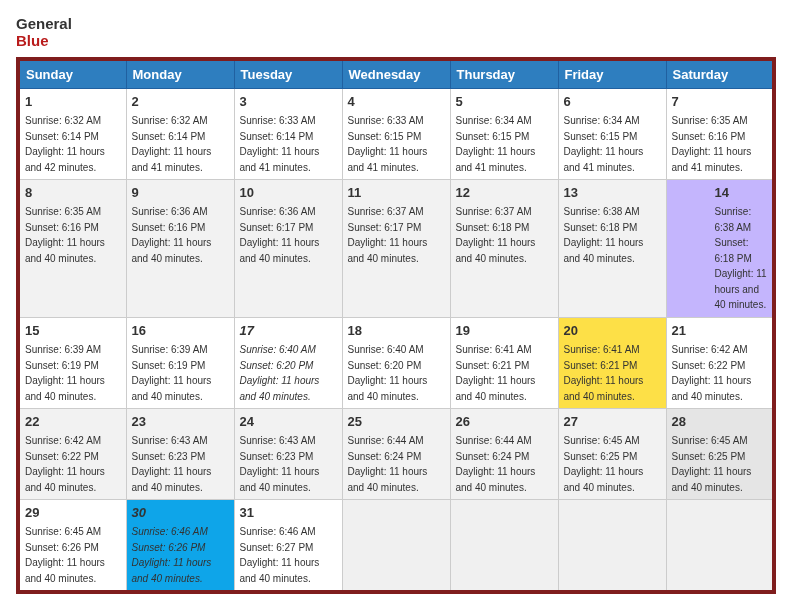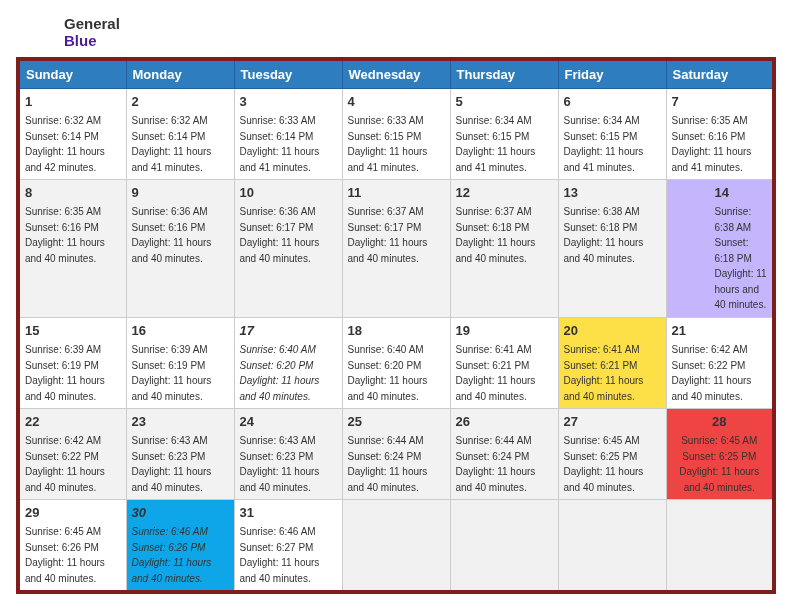--- a/index.html
+++ b/index.html
@@ -8,21 +8,20 @@
       background: #fff;
       width: 792px;
       min-height: 612px;
       padding: 16px;
     }
     .header {
       display: flex;
       justify-content: space-between;
       align-items: flex-start;
       margin-bottom: 8px;
-      margin-left: 48px;
     }
     .logo {
       display: flex;
       align-items: center;
       gap: 4px;
     }
     .title-block {
       text-align: right;
     }
     .month-title {
@@ -79,21 +78,21 @@
     }
   </style>
 </head>
 <body>
 
 <div class="header">
   <div class="logo">
 
     <div style="display:flex;flex-direction:column;line-height:1.1;">
       <span style="font-size:15px;font-weight:bold;color:#333;">General</span>
-      <span style="font-size:15px;font-weight:bold;color:#4c1d95;">Blue</span>
+      <span style="font-size:15px;font-weight:bold;color:#b91c1c;">Blue</span>
     </div>
   </div>
   <div class="title-block">
     <div class="month-title"></div>
     <div class="location"></div>
   </div>
 </div>
 
 <table class="calendar">
   <thead>
@@ -216,21 +215,21 @@
         <span class="day-info">Sunrise: 6:44 AM<br>Sunset: 6:24 PM<br>Daylight: 11 hours and 40 minutes.</span>
       </td>
         <td style="background: rgb(242, 242, 242);">
         <span class="day-num">26</span>
         <span class="day-info">Sunrise: 6:44 AM<br>Sunset: 6:24 PM<br>Daylight: 11 hours and 40 minutes.</span>
       </td>
         <td style="background: rgb(242, 242, 242);">
         <span class="day-num">27</span>
         <span class="day-info">Sunrise: 6:45 AM<br>Sunset: 6:25 PM<br>Daylight: 11 hours and 40 minutes.</span>
       </td>
-        <td style="background: #ef4444; text-align: center;">
+        <td style="background: #e5e5e5;">
         <span class="day-num">28</span>
         <span class="day-info">Sunrise: 6:45 AM<br>Sunset: 6:25 PM<br>Daylight: 11 hours and 40 minutes.</span>
       </td>
       </tr>
       <tr>
         <td style="background: rgb(255, 255, 255);">
         <span class="day-num">29</span>
         <span class="day-info">Sunrise: 6:45 AM<br>Sunset: 6:26 PM<br>Daylight: 11 hours and 40 minutes.</span>
       </td>
         <td style="background: #0ea5e9; font-style: italic;">

